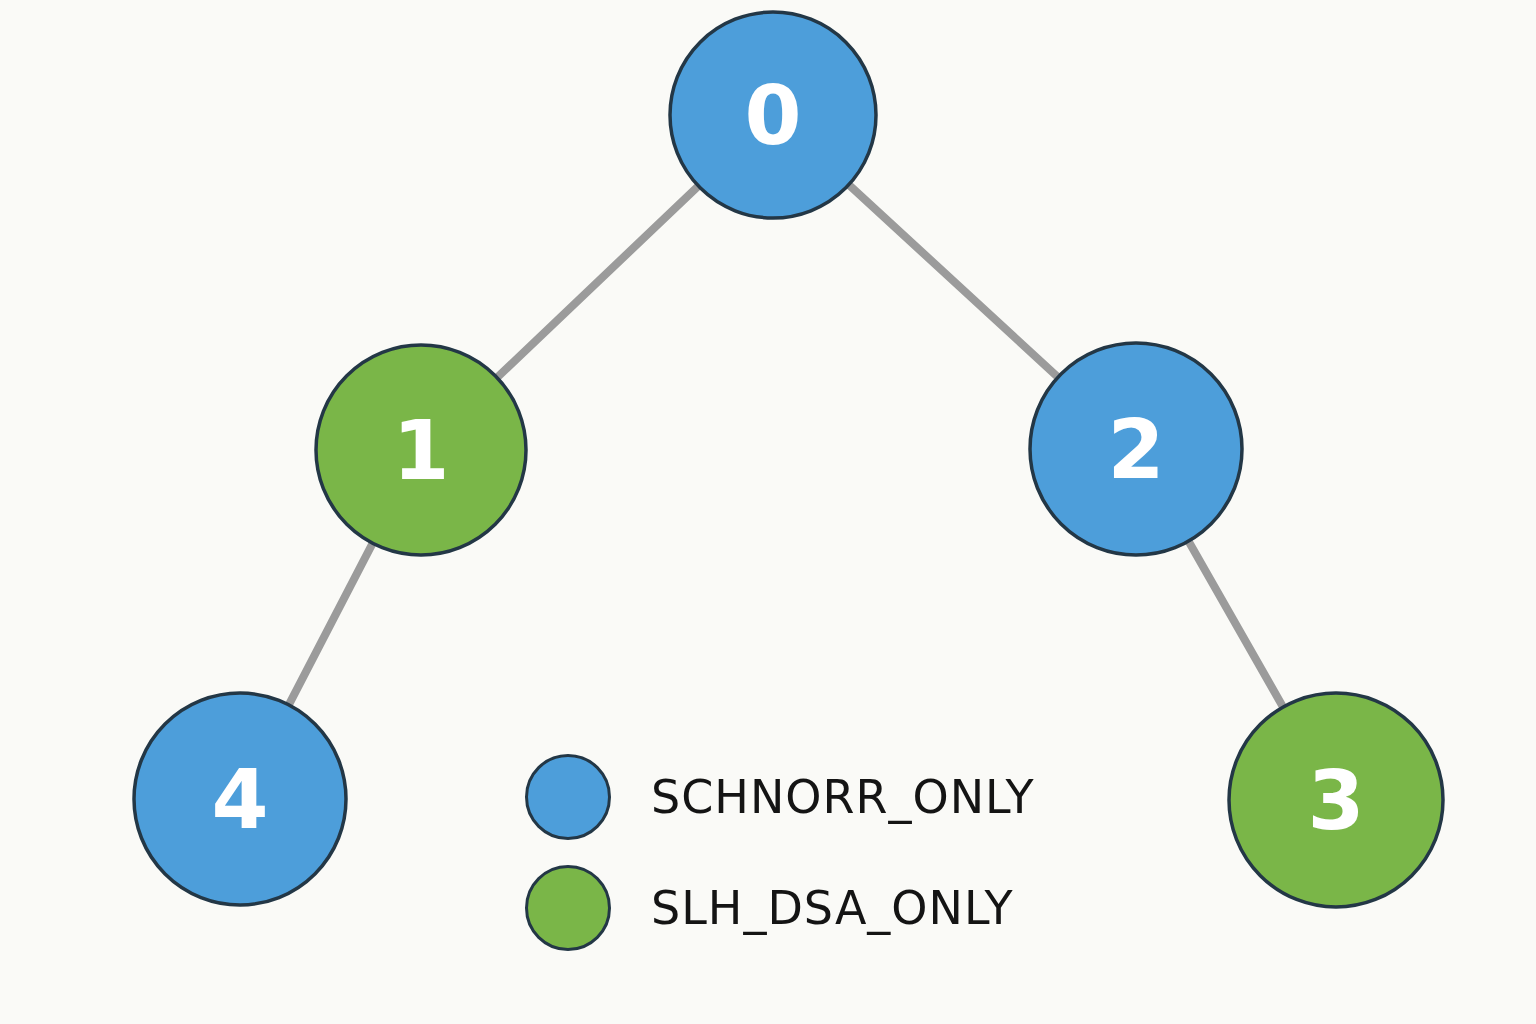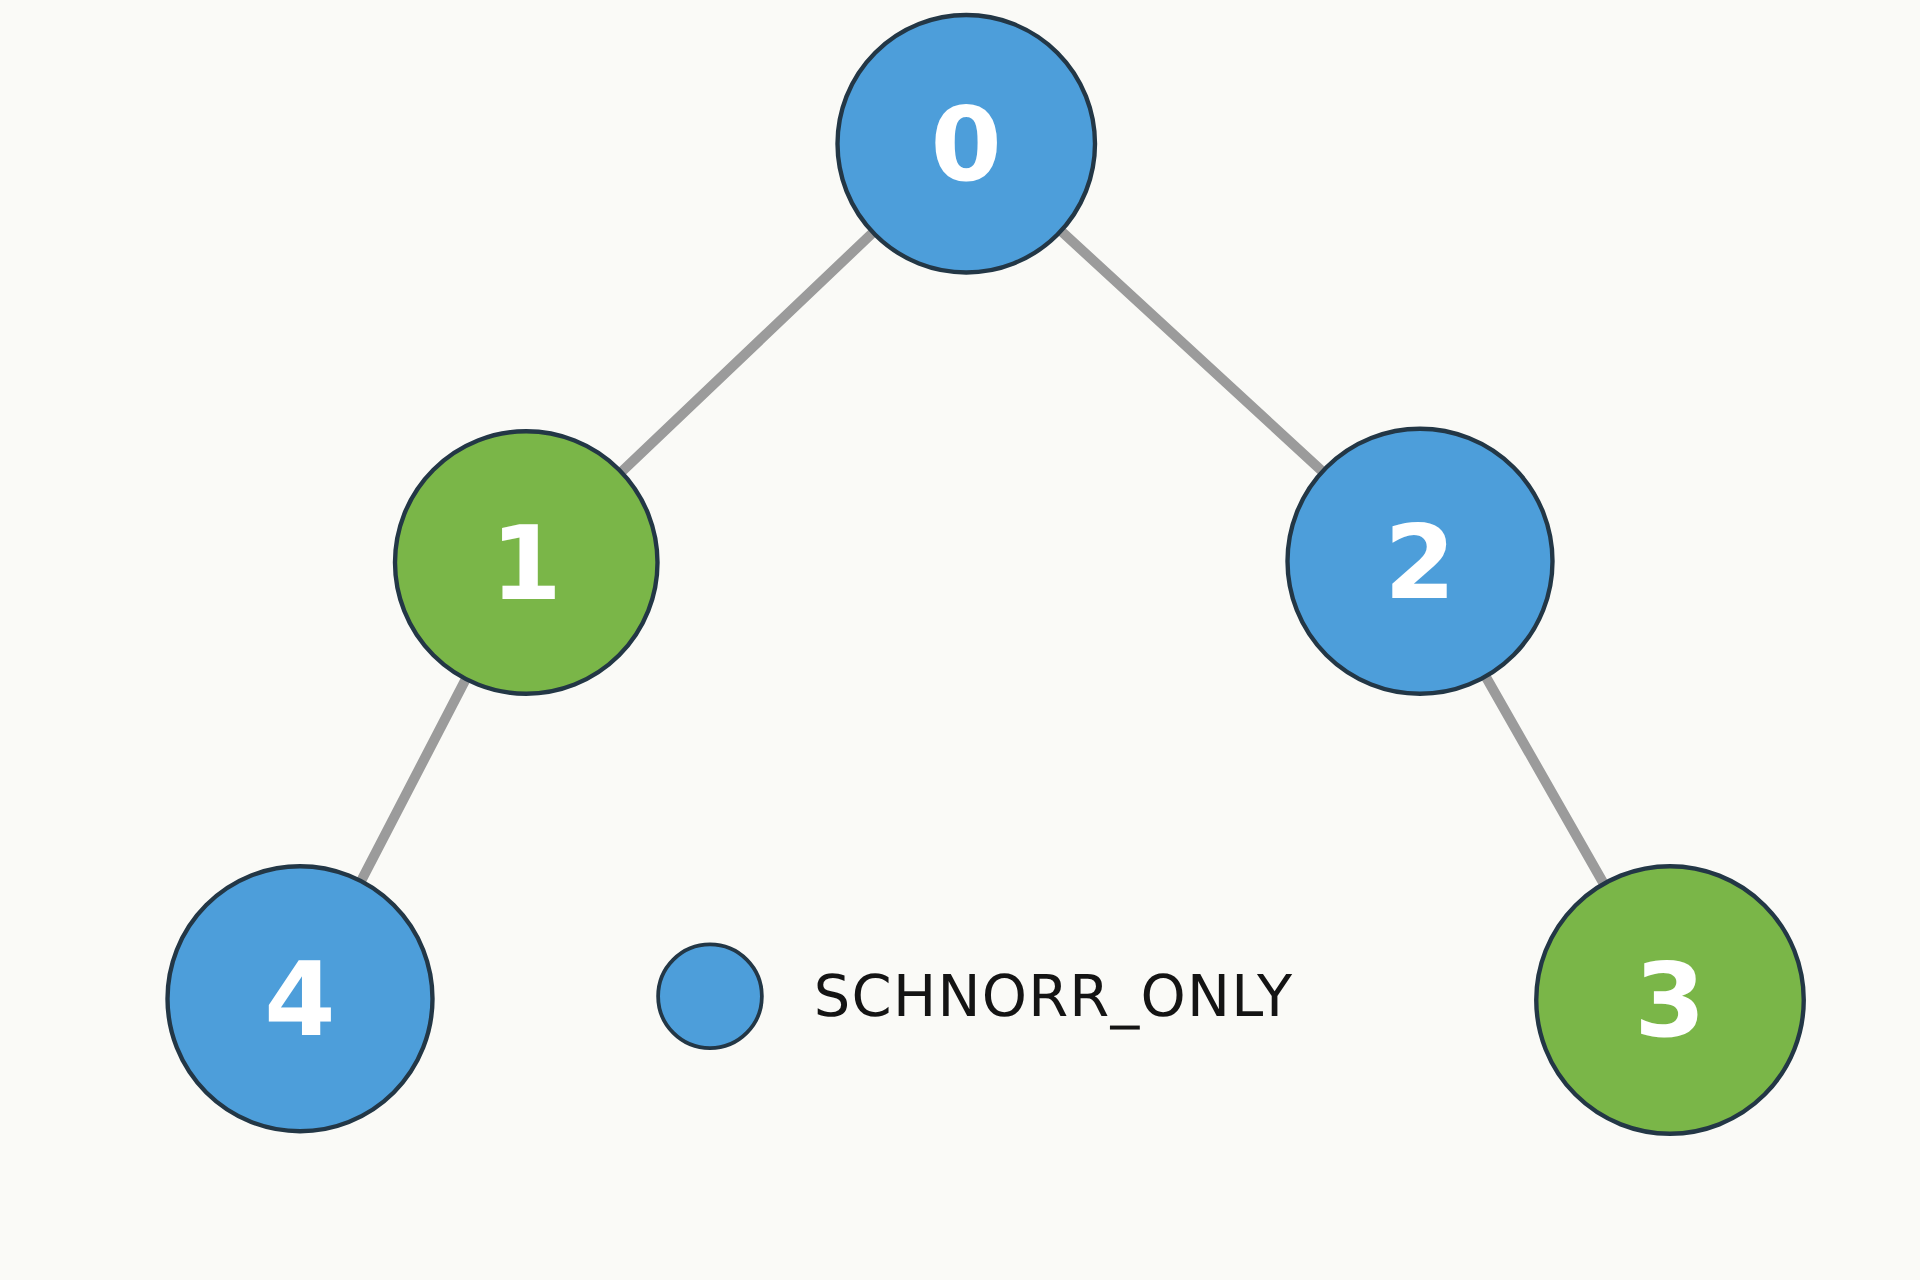--- a/index.html
+++ b/index.html
@@ -90,14 +90,18 @@
         <circle cx="1336" cy="800" r="107" fill="#7ab648" stroke="#233746" stroke-width="3.5"></circle>
         <text x="1336" y="829" fill="#ffffff">3</text>
       </g>
     </svg>
 
   <div class="legend">
     <div class="legend-item">
       <span class="swatch" style="background: rgb(77, 158, 218);"></span>
       <span class="legend-label">SCHNORR_ONLY</span>
     </div>
+    <div class="legend-item">
+      <span class="swatch" style="background: rgb(122, 182, 72);"></span>
+      <span class="legend-label">SLH_DSA_ONLY</span>
+    </div>
   </div>
 </div>
 
 </body></html>

